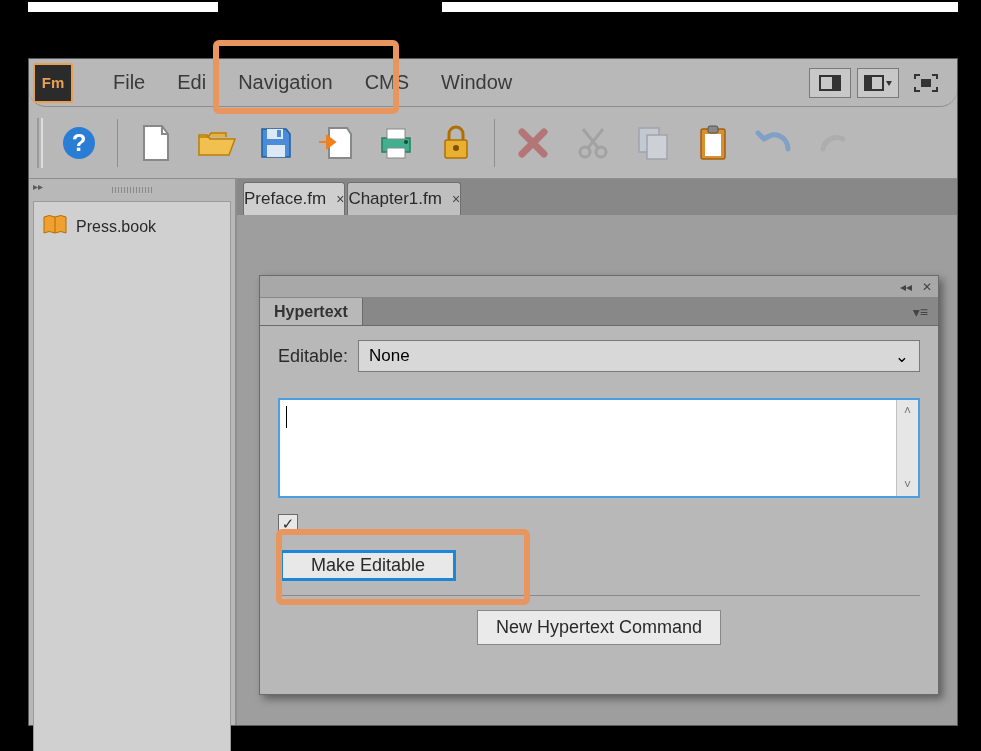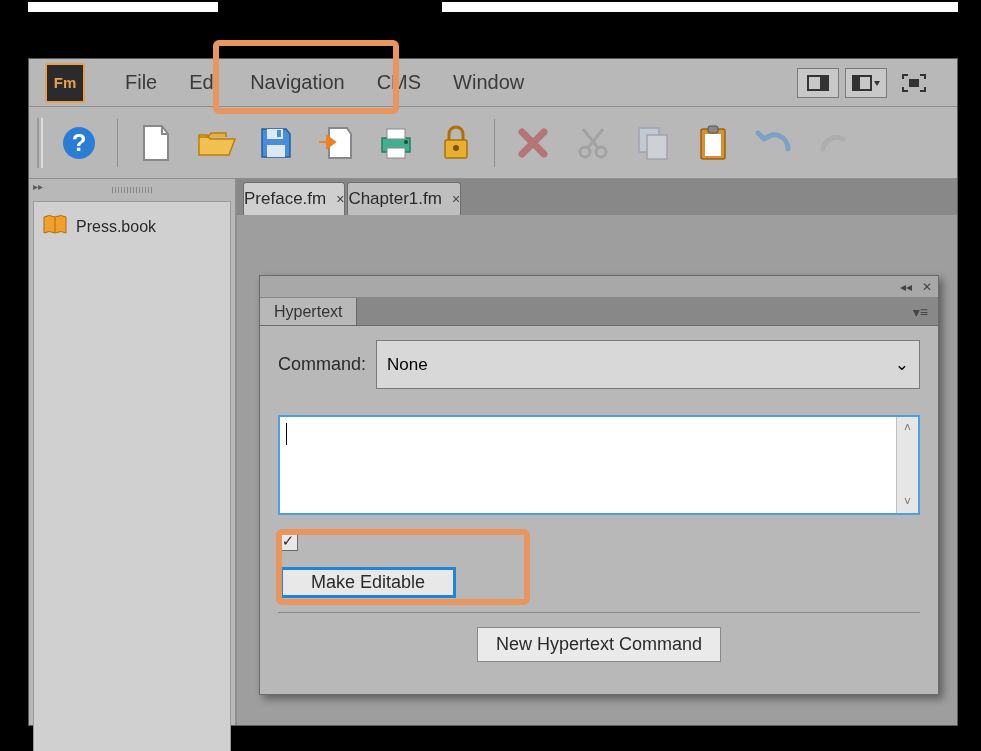--- a/index.html
+++ b/index.html
@@ -13,22 +13,23 @@
     width: 930px; height: 668px;
     background: #b8b8b8;
     border: 1px solid #5a5a5a;
     display: flex; flex-direction: column;
   }
   
   .menubar {
     height: 48px;
     background: #b8b8b8;
     display: flex; align-items: center;
-    padding: 0 16px;
+    padding: 0 4px;
     border-bottom: 1px solid #8e8e8e;
+    border-radius: 17px;
   }
   .app-logo {
     width: 40px; height: 40px;
     background: #2b2b2b;
     border: 2px solid #e8a050;
     display: flex; align-items: center; justify-content: center;
     color: #e8a050; font-weight: bold; font-size: 15px;
     margin-right: 24px;
     border-radius: 2px;
   }
@@ -157,42 +158,42 @@
   .panel-tabbar {
     height: 28px;
     background: #888;
     display: flex; align-items: center;
     border-bottom: 1px solid #6a6a6a;
   }
   .panel-tab {
     background: #b8b8b8;
     padding: 4px 14px;
     font-size: 16px;
-    font-weight: normal;
+    font-weight: bold;
     color: #333;
     border-right: 1px solid #6a6a6a;
     height: 100%;
     display: flex; align-items: center;
   }
   .panel-menu {
     margin-left: auto;
     padding: 0 10px;
     font-size: 14px; color: #444;
     cursor: pointer;
   }
   .panel-body {
     padding: 14px 18px;
     display: flex; flex-direction: column;
     gap: 10px;
   }
   .cmd-row { display: flex; align-items: center; gap: 10px; }
   .cmd-label { font-size: 18px; color: #2a2a2a; }
   .cmd-select {
     flex: 1;
-    height: 49px;
+    height: 32px;
     background: #d8d8d8;
     border: 1px solid #7a7a7a;
     display: flex; align-items: center; justify-content: space-between;
     padding: 0 10px;
     font-size: 17px;
     cursor: pointer;
   }
   .textarea-wrap {
     border: 2px solid #4aa0e0;
     background: #fff;
@@ -417,21 +418,21 @@
           <div class="panel-titlebar">
             <span class="tb-ctrl">◂◂</span>
             <span class="tb-ctrl">✕</span>
           </div>
           <div class="panel-tabbar">
             <div class="panel-tab">Hypertext</div>
             <div class="panel-menu">▾≡</div>
           </div>
           <div class="panel-body">
             <div class="cmd-row">
-              <span class="cmd-label">Command:</span>
+              <span class="cmd-label">Editable:</span>
               <div class="cmd-select">
                 <span>None</span>
                 <span>⌄</span>
               </div>
             </div>
             <div class="textarea-wrap">
               <div class="textarea-main">
                 <div class="textarea-caret"></div>
               </div>
               <div class="textarea-scroll">

